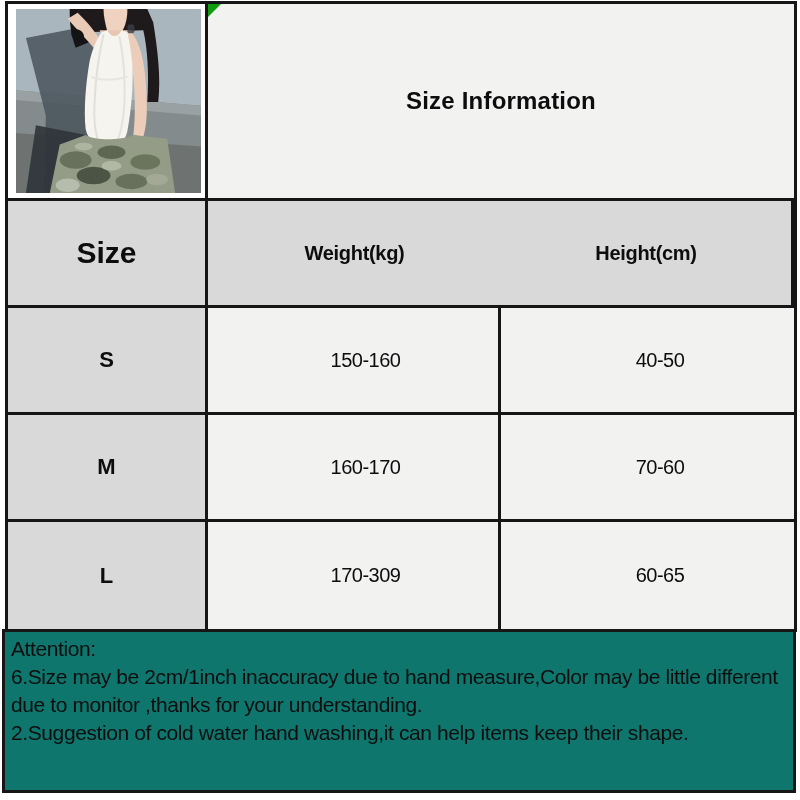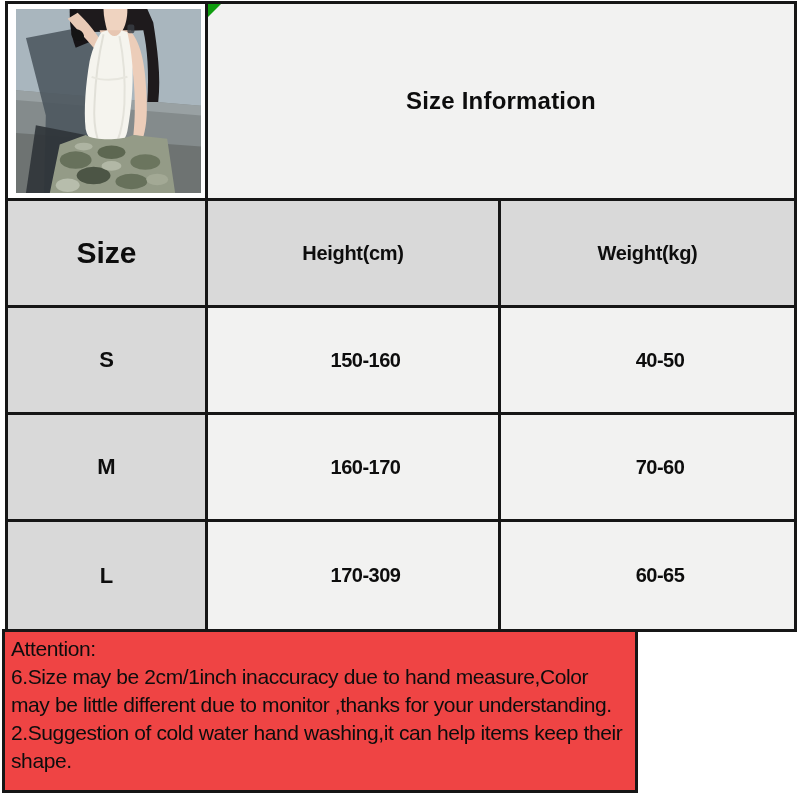--- a/index.html
+++ b/index.html
@@ -38,28 +38,28 @@
     width:0; height:0;
     border-top:13px solid #0f9d0f;
     border-right:13px solid transparent;
   }
 
   .head-cell { background:#d9d9d9; font-weight:bold; }
   .head-size { font-size:30px;text-align:right; }
   .head-col  { font-size:20px; letter-spacing:-0.3px; }
 
   .label-cell { background:#d9d9d9; font-weight:bold; font-size:22px; }
-  .value-cell { background:#f2f2f1; font-weight:bold; font-size:20px; letter-spacing:-0.5px;padding-left:25px; }
+  .value-cell { background:#f2f2f1; font-weight:normal; font-size:20px; letter-spacing:-0.5px;padding-left:25px; }
 
   
   .attention-box {
     position:absolute; left:2px; top:629px;
-    width:636px; height:164px;
+    width:794px; height:164px;
     border:3px solid #161616;
-    background:#ef4444;
+    background:#0f766e;
     padding:3px 8px 0 6px;
     font-size:21px; line-height:28px; letter-spacing:-0.4px;
   }
   .attention-box p { margin:0; }
 </style>
 </head>
 <body>
 
 <div class="sheet">
 
@@ -107,22 +107,22 @@
         <ellipse cx="68" cy="142" rx="9" ry="4" fill="#aeb4a2"></ellipse>
       </svg>
     </div>
 
     <div class="cell title-cell col-last">
       <span class="corner-marker"></span>
       <span class="title-text">Size Information</span>
     </div>
 
     <div class="cell head-cell head-size">Size</div>
+    <div class="cell head-cell head-col col-last">Weight(kg)</div>
     <div class="cell head-cell head-col">Height(cm)</div>
-    <div class="cell head-cell head-col col-last">Weight(kg)</div>
 
     <div class="cell label-cell">S</div>
     <div class="cell value-cell">150-160</div>
     <div class="cell value-cell col-last">40-50</div>
 
     <div class="cell label-cell">M</div>
     <div class="cell value-cell">160-170</div>
     <div class="cell value-cell col-last">70-60</div>
 
     <div class="cell label-cell row-last">L</div>

